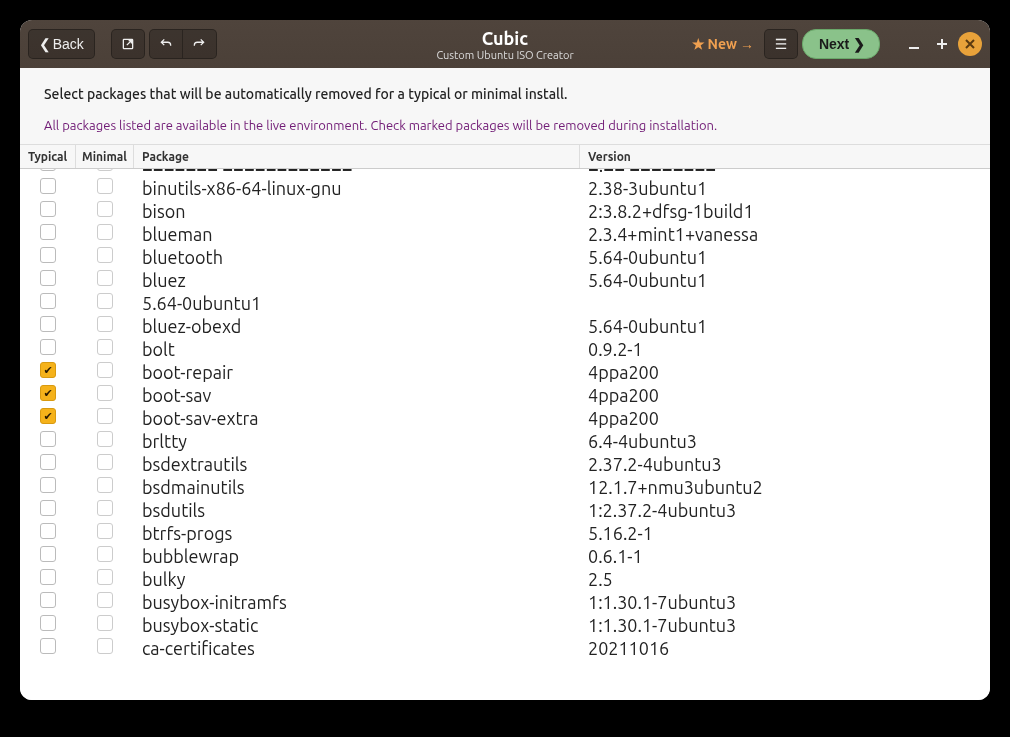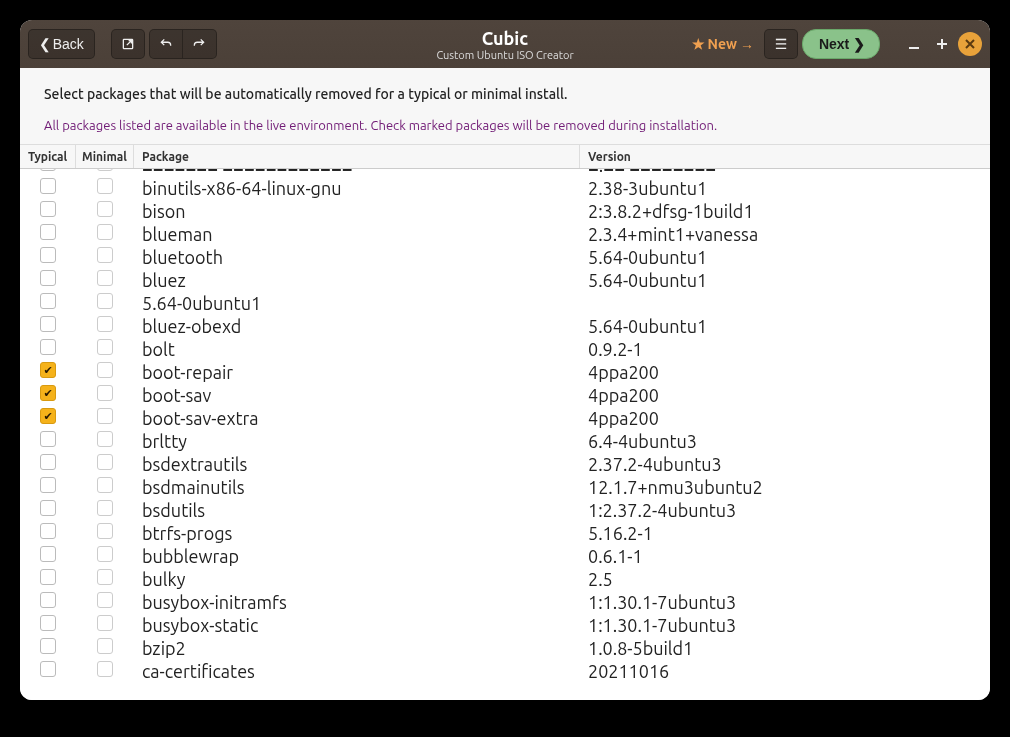--- a/index.html
+++ b/index.html
@@ -470,29 +470,19 @@
           <div class="cell col-package">busybox-static</div>
           <div class="cell col-version">1:1.30.1-7ubuntu3</div>
         </div>
         <div class="tr">
           <div class="cell col-typical">
             <span class="checkbox"></span>
           </div>
           <div class="cell col-minimal">
             <span class="checkbox minimal"></span>
           </div>
-          <div class="cell col-package">bzip2</div>
-          <div class="cell col-version">1.0.8-5build1</div>
-        </div>
-        <div class="tr">
-          <div class="cell col-typical">
-            <span class="checkbox"></span>
-          </div>
-          <div class="cell col-minimal">
-            <span class="checkbox minimal"></span>
-          </div>
           <div class="cell col-package">ca-certificates</div>
           <div class="cell col-version">20211016</div>
         </div>
       </div>
   </div>
 
 </div>
 
 </body></html>

